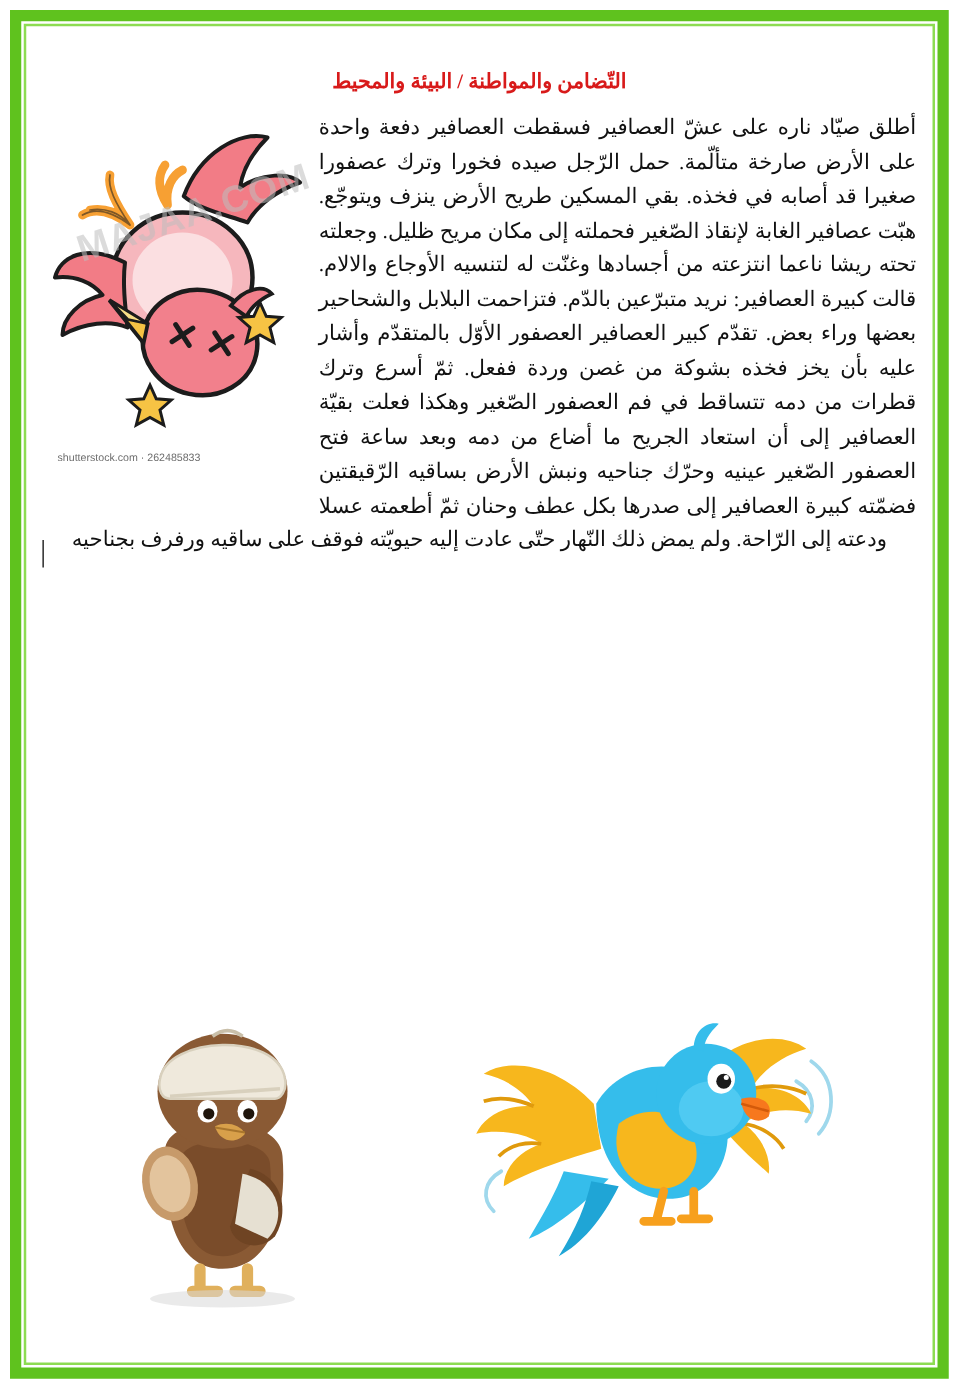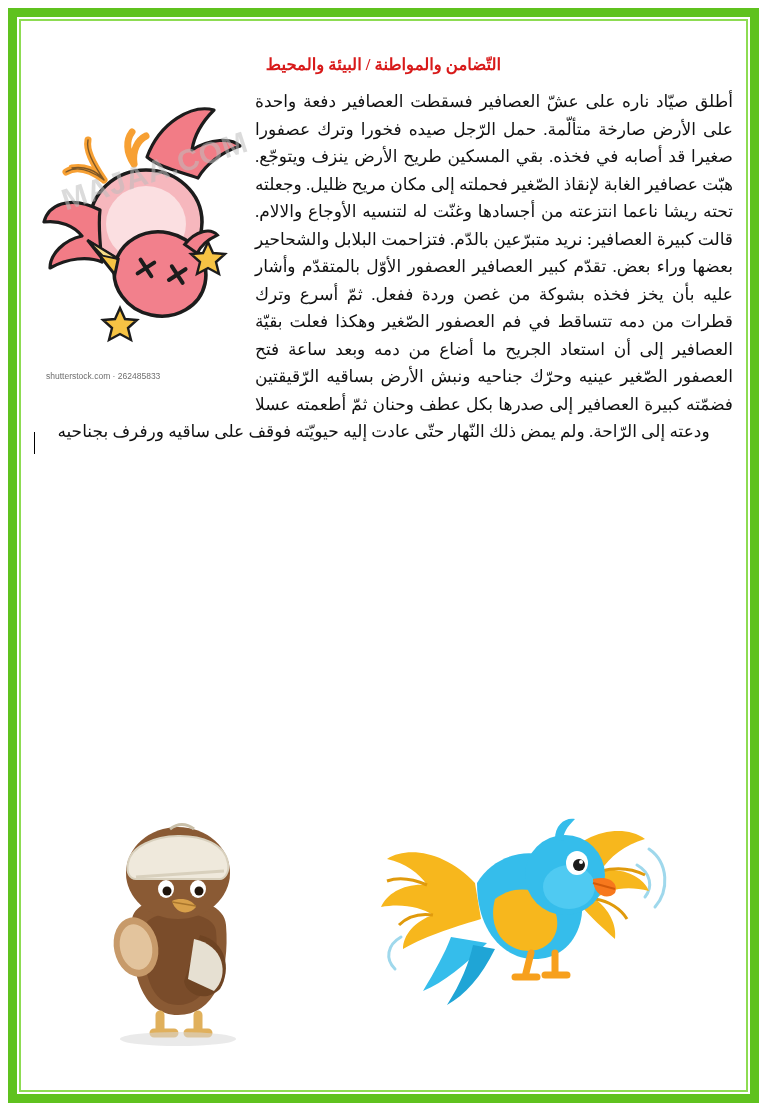--- a/index.html
+++ b/index.html
@@ -74,21 +74,21 @@
   .bird-fall {
     float: left;
     width: 215px;
     height: 300px;
     margin: 4px 6px 0 0;
     position: relative;
     shape-outside: margin-box;
   }
   .bird-fall .credit {
     position: absolute;
-    bottom: 8px;
+    bottom: 18px;
     left: 12px;
     font-size: 8.5px;
     color: #6e6e6e;
     font-family: "Liberation Sans", sans-serif;
     direction: ltr;
   }
   .watermark {
     position: absolute;
     left: 24px;
     top: 120px;

